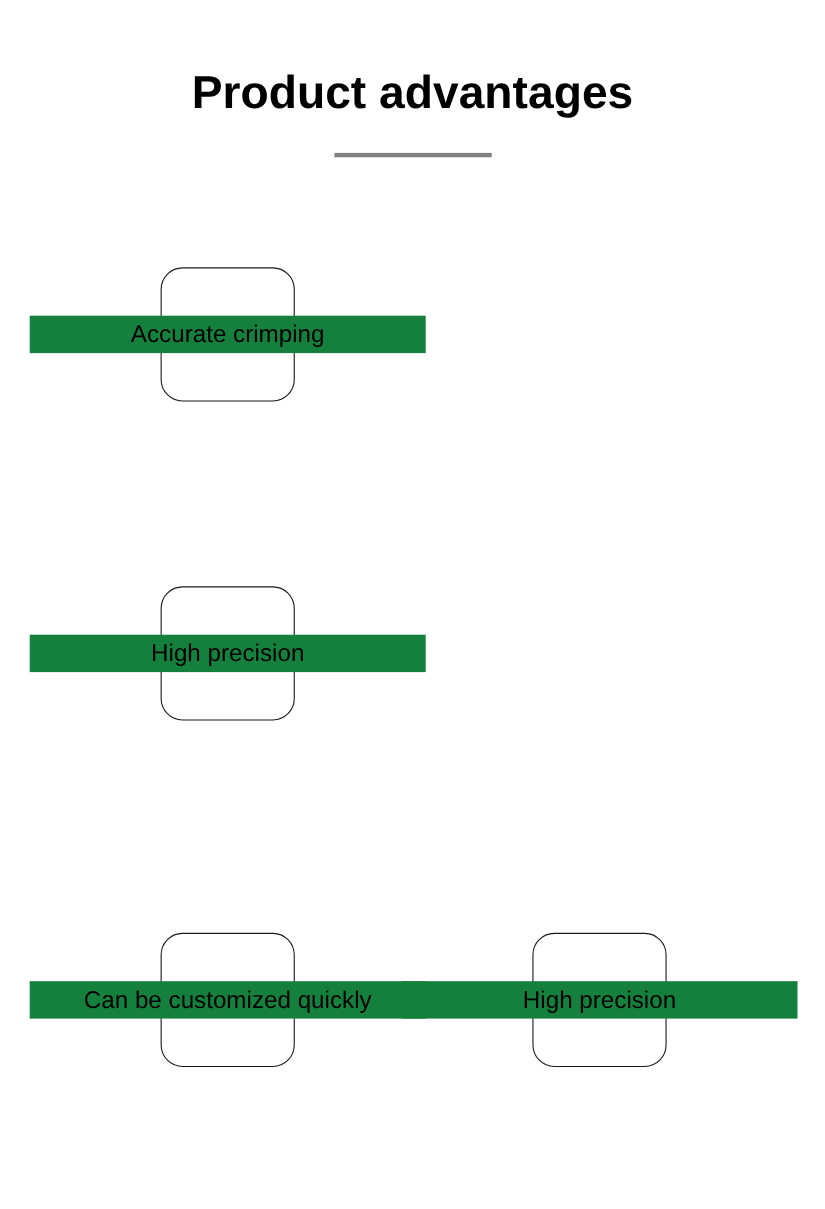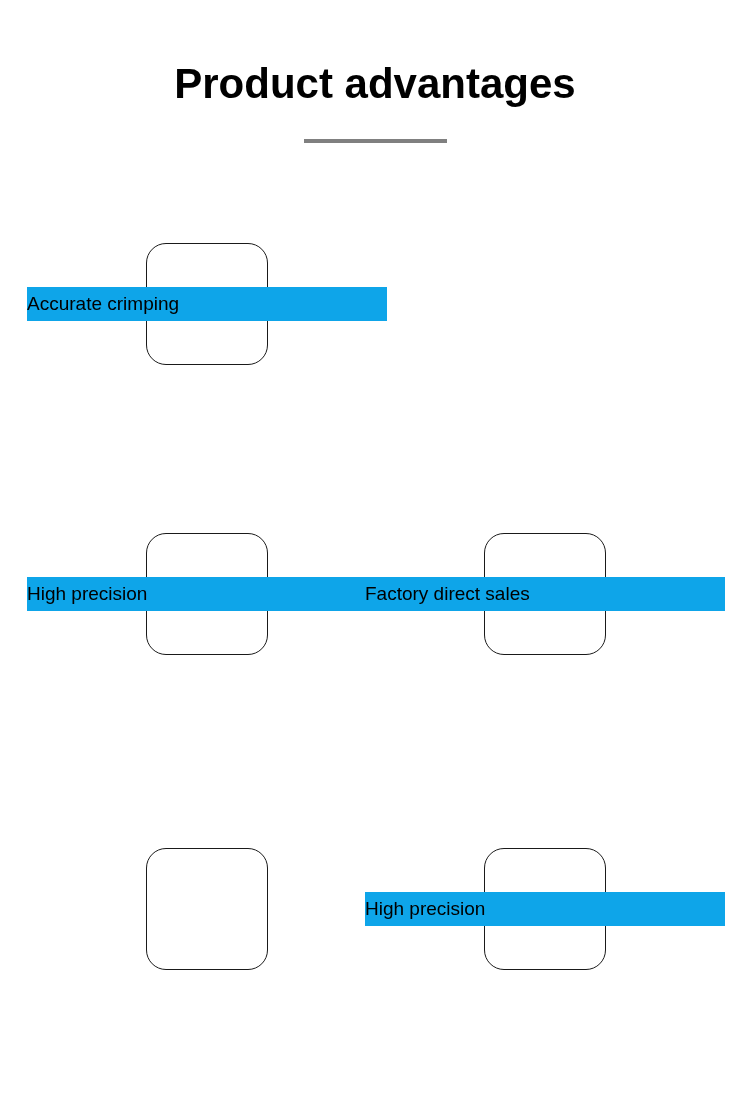--- a/index.html
+++ b/index.html
@@ -84,25 +84,25 @@
     background: transparent;
   }
 
   .advantage-label {
     position: absolute;
     left: 0;
     top: 44px;
     width: 360px;
     height: 34px;
     line-height: 34px;
-    text-align: left;
-    font-size: 19px;
+    text-align: center;
+    font-size: 22px;
     font-weight: normal;
     color: #000000;
-    background: #0ea5e9;
+    background: #15803d;
     white-space: nowrap;
     font-family: "Liberation Sans", sans-serif;
   }
 </style>
 </head>
 <body>
 
 <div class="page">
 
   <div class="header">
@@ -116,27 +116,24 @@
       <div class="advantage-box"></div>
       <div class="advantage-label">Accurate crimping</div>
     </div>
 
 
     <div class="advantage-item col-left row-2">
       <div class="advantage-box"></div>
       <div class="advantage-label">High precision</div>
     </div>
 
-    <div class="advantage-item col-right row-2">
-      <div class="advantage-box"></div>
-      <div class="advantage-label">Factory direct sales</div>
-    </div>
 
     <div class="advantage-item col-left row-3">
       <div class="advantage-box"></div>
+      <div class="advantage-label">Can be customized quickly</div>
     </div>
 
     <div class="advantage-item col-right row-3">
       <div class="advantage-box"></div>
       <div class="advantage-label">High precision</div>
     </div>
 
   </div>
 </div>
 

